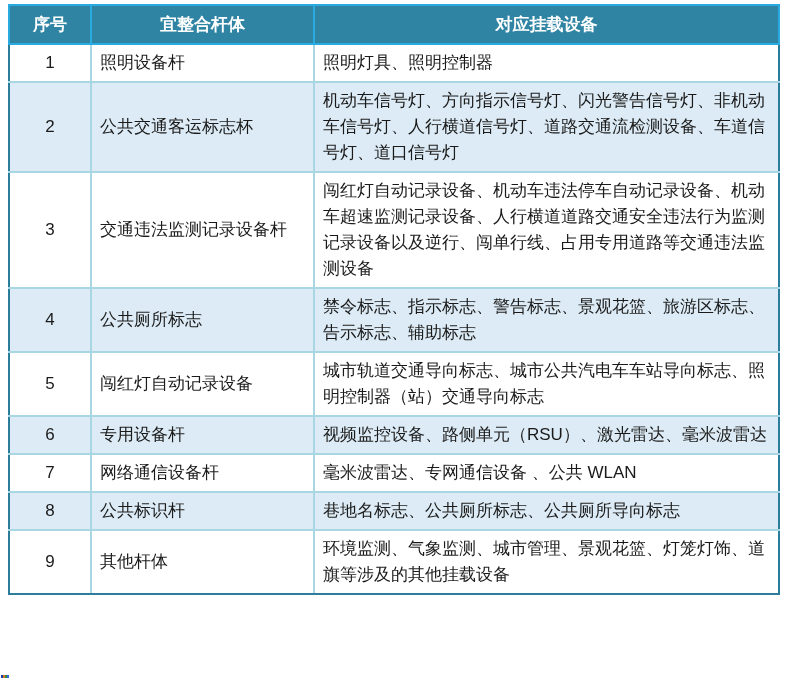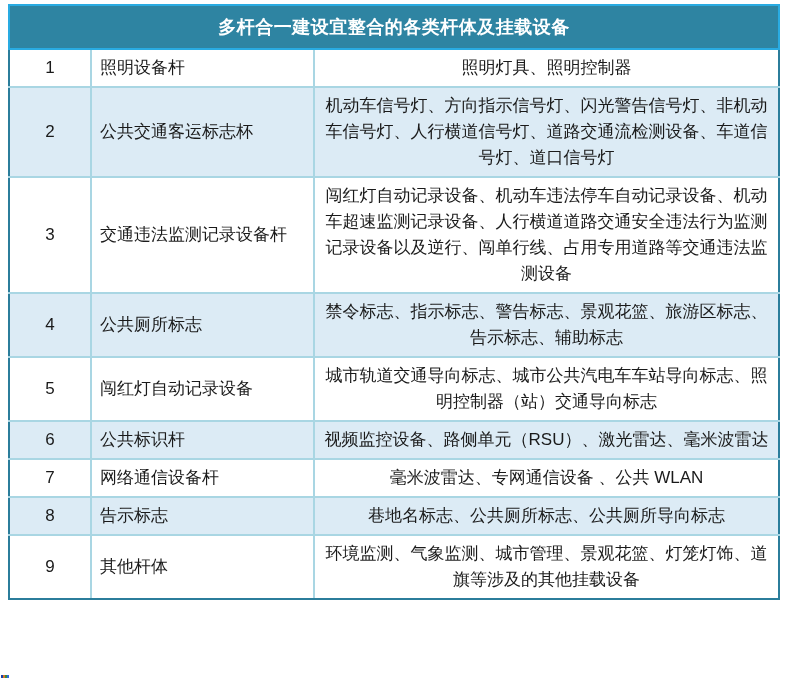--- a/index.html
+++ b/index.html
@@ -55,21 +55,21 @@
     vertical-align: middle;
   }
   tbody tr:nth-child(even) td { background: #dcebf5; }
 
   tbody td:first-child  { border-left: 2px solid #2b7d9b; }
   tbody td:last-child   { border-right: 2px solid #2b7d9b; }
   tbody tr:last-child td { border-bottom: 2px solid #2b7d9b; }
 
   td.c-no   { text-align: center; }
   td.c-pole { text-align: left; }
-  td.c-dev  { text-align: center; }
+  td.c-dev  { text-align: left; }
 
   
   .artifact {
     position: absolute;
     left: 1px;
     top: 675px;
     height: 3px;
     display: flex;
   }
   .artifact span { width: 2px; height: 3px; display: block; }
@@ -83,21 +83,23 @@
 
 <div class="table-wrap">
   <table class="integration-table">
     <colgroup>
       <col style="width:82px">
       <col style="width:223px">
       <col style="width:465px">
     </colgroup>
     <thead>
       <tr>
-        <th colspan="3" class="title-cell">多杆合一建设宜整合的各类杆体及挂载设备</th>
+        <th class="col-head">序号</th>
+        <th class="col-head">宜整合杆体</th>
+        <th class="col-head">对应挂载设备</th>
       </tr>
     </thead>
     <tbody>
       <tr>
         <td class="c-no">1</td>
         <td class="c-pole">照明设备杆</td>
         <td class="c-dev">照明灯具、照明控制器</td>
       </tr>
       <tr>
         <td class="c-no">2</td>
@@ -114,31 +116,31 @@
         <td class="c-pole">公共厕所标志</td>
         <td class="c-dev">禁令标志、指示标志、警告标志、景观花篮、旅游区标志、告示标志、辅助标志</td>
       </tr>
       <tr>
         <td class="c-no">5</td>
         <td class="c-pole">闯红灯自动记录设备</td>
         <td class="c-dev">城市轨道交通导向标志、城市公共汽电车车站导向标志、照明控制器（站）交通导向标志</td>
       </tr>
       <tr>
         <td class="c-no">6</td>
-        <td class="c-pole">公共标识杆</td>
+        <td class="c-pole">专用设备杆</td>
         <td class="c-dev">视频监控设备、路侧单元（RSU）、激光雷达、毫米波雷达</td>
       </tr>
       <tr>
         <td class="c-no">7</td>
         <td class="c-pole">网络通信设备杆</td>
         <td class="c-dev">毫米波雷达、专网通信设备 、公共 WLAN</td>
       </tr>
       <tr>
         <td class="c-no">8</td>
-        <td class="c-pole">告示标志</td>
+        <td class="c-pole">公共标识杆</td>
         <td class="c-dev">巷地名标志、公共厕所标志、公共厕所导向标志</td>
       </tr>
       <tr>
         <td class="c-no">9</td>
         <td class="c-pole">其他杆体</td>
         <td class="c-dev">环境监测、气象监测、城市管理、景观花篮、灯笼灯饰、道旗等涉及的其他挂载设备</td>
       </tr>
     </tbody>
   </table>
 </div>

